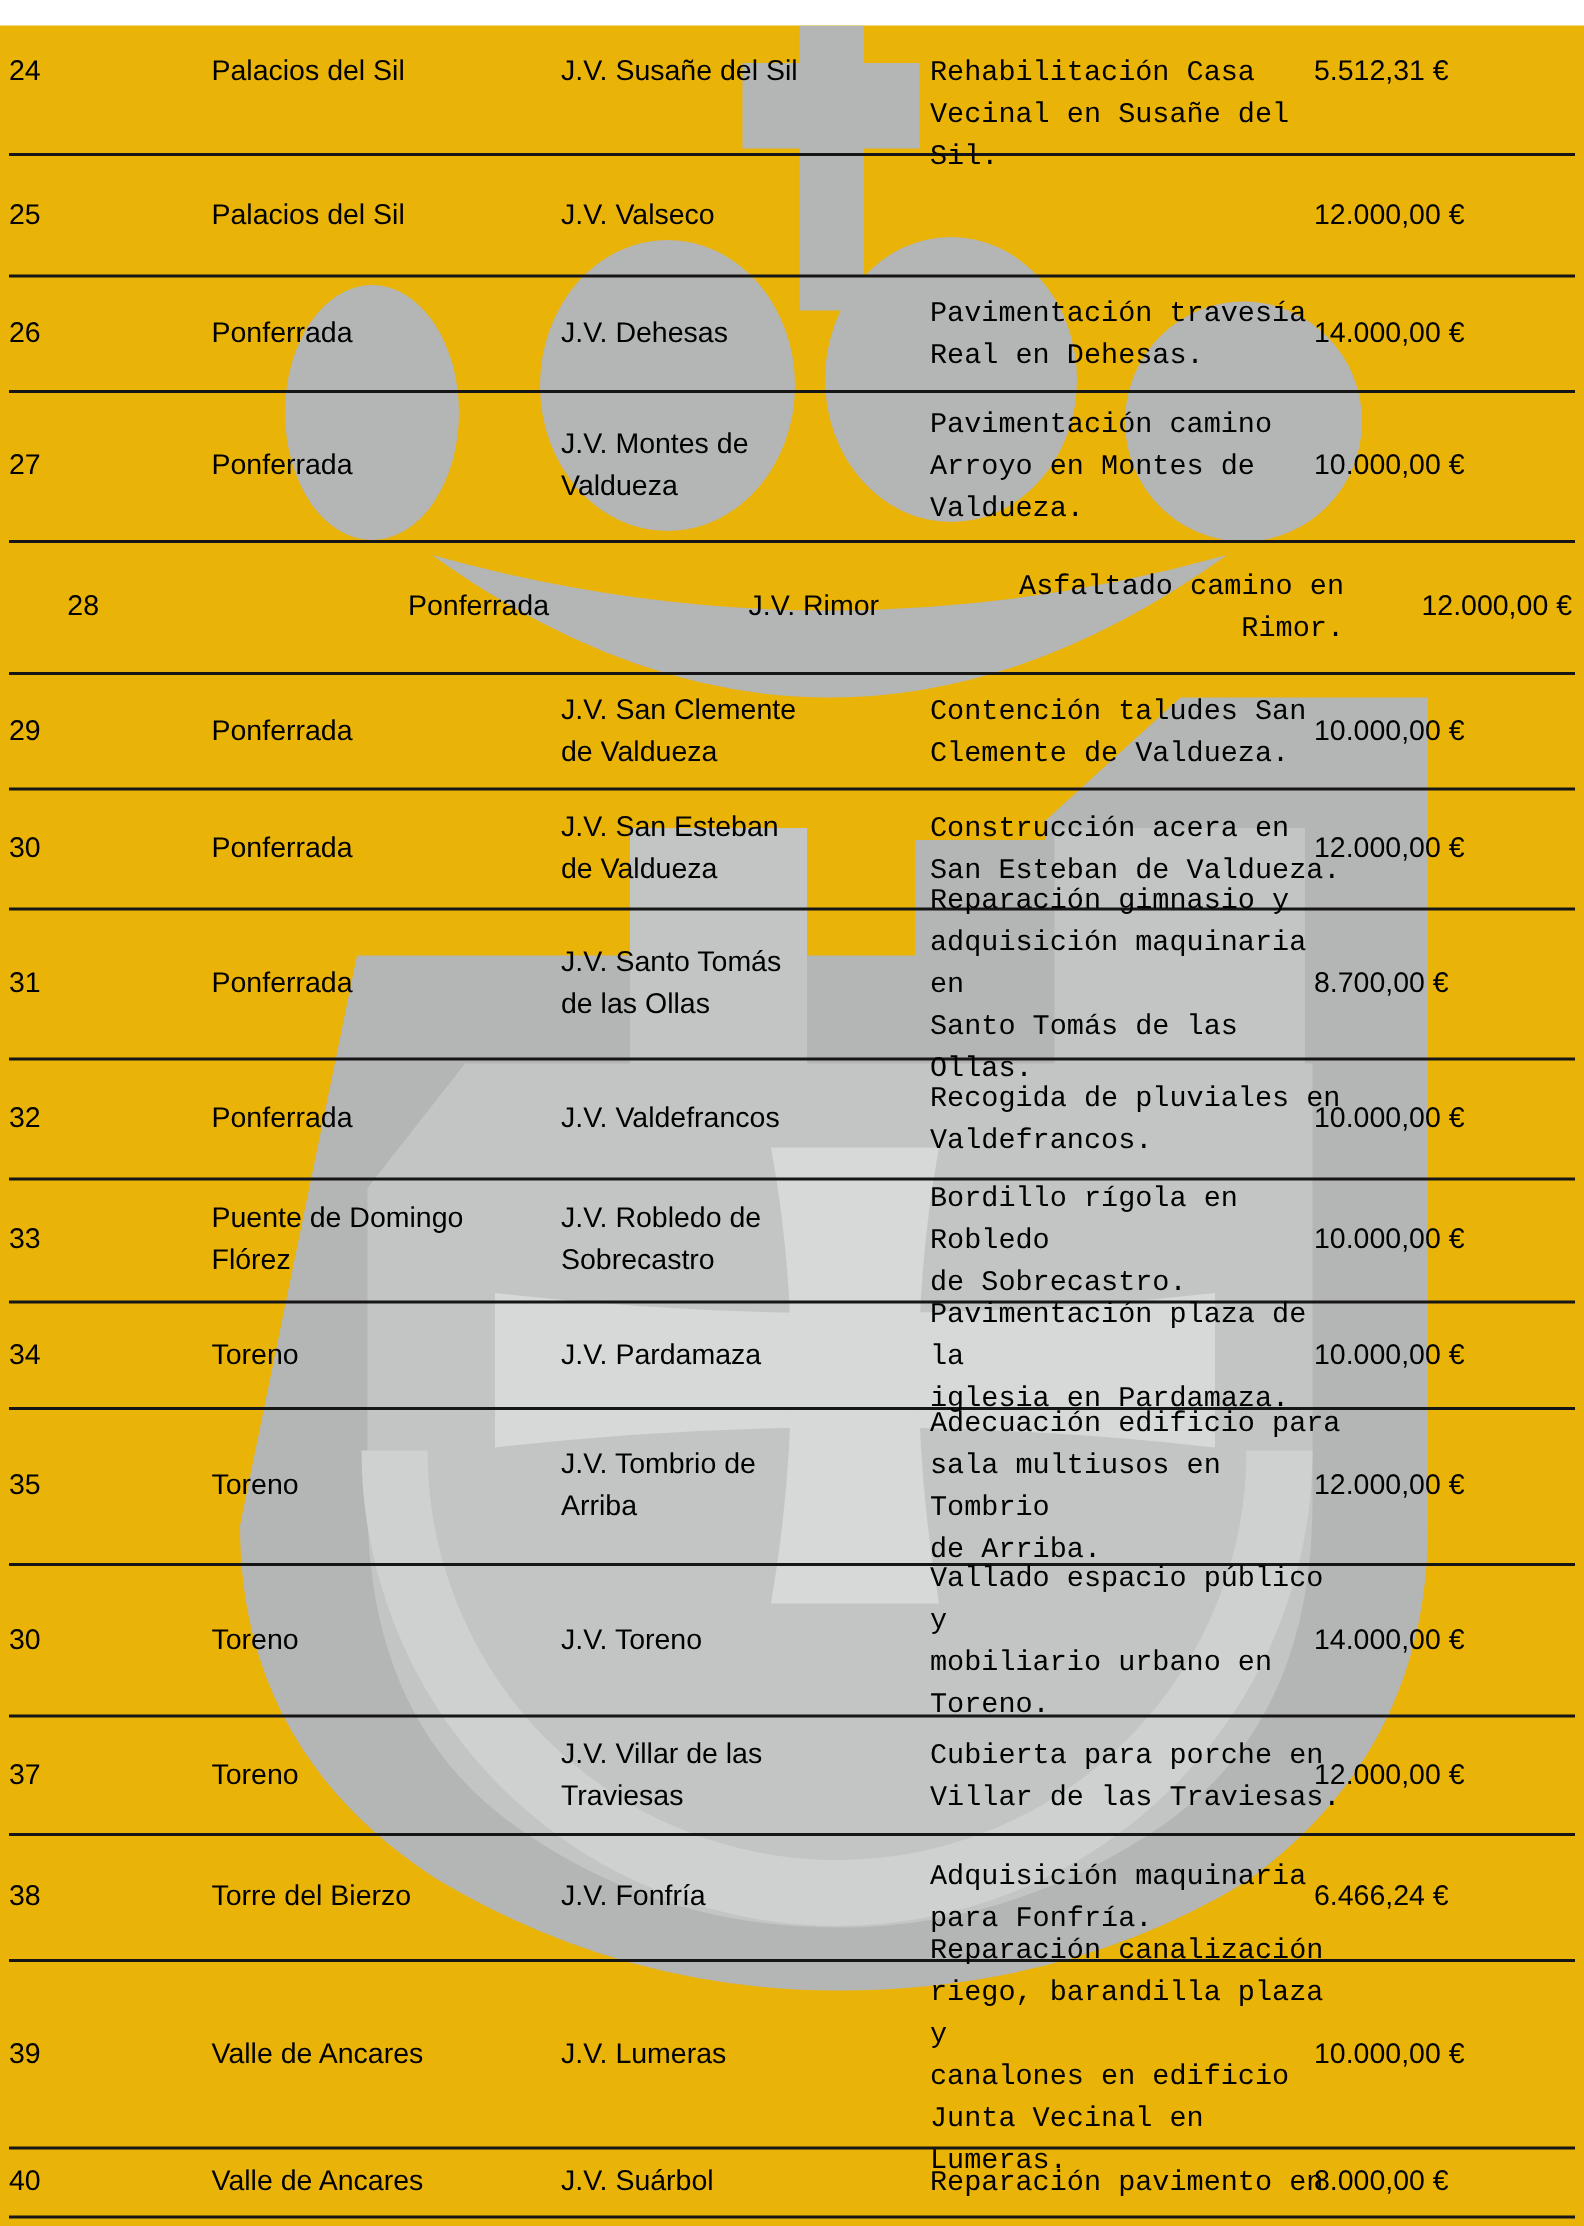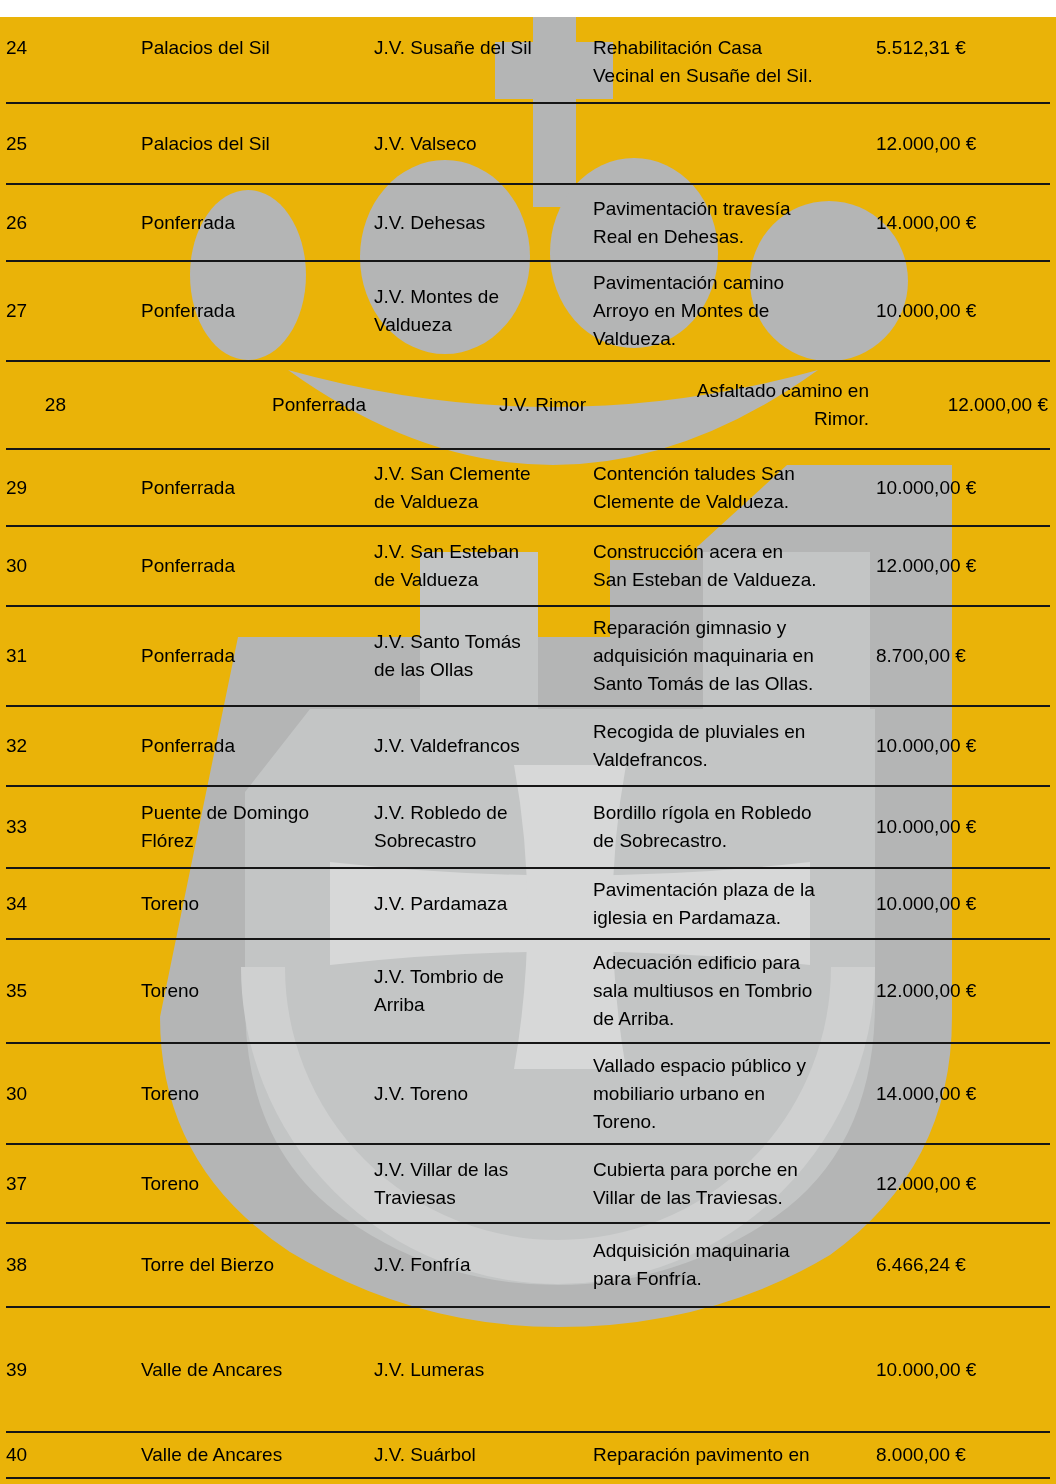--- a/index.html
+++ b/index.html
@@ -39,21 +39,21 @@
     position:absolute;top:50%;transform:translateY(-50%);
     font-size:19px;line-height:28px;color:#000;
     white-space:pre-line;
   }
   
   .row:nth-child(1) .cell{top:17px;transform:none;}
 
   .c-num{left:0;width:60px;}
   .c-mun{left:135px;width:225px;}
   .c-jv{left:368px;width:212px;}
-  .c-desc{left:587px;width:276px;}
+  .c-desc{left:614px;width:276px;font-family:Liberation Mono, monospace;}
   .c-amt{left:870px;width:172px;}
 </style>
 </head>
 <body>
 
 <div class="page">
 
   <svg class="watermark" viewBox="0 0 1056 1484" xmlns="http://www.w3.org/2000/svg" aria-hidden="true">
     <g fill="#b4b5b5">
 
@@ -211,20 +211,24 @@
       <span class="cell c-mun">Torre del Bierzo</span>
       <span class="cell c-jv">J.V. Fonfría</span>
       <span class="cell c-desc">Adquisición maquinaria
 para Fonfría.</span>
       <span class="cell c-amt">6.466,24 €</span>
     </div>
       <div class="row">
       <span class="cell c-num">39</span>
       <span class="cell c-mun">Valle de Ancares</span>
       <span class="cell c-jv">J.V. Lumeras</span>
+      <span class="cell c-desc">Reparación canalización
+riego, barandilla plaza y
+canalones en edificio
+Junta Vecinal en Lumeras.</span>
       <span class="cell c-amt">10.000,00 €</span>
     </div>
       <div class="row">
       <span class="cell c-num">40</span>
       <span class="cell c-mun">Valle de Ancares</span>
       <span class="cell c-jv">J.V. Suárbol</span>
       <span class="cell c-desc">Reparación pavimento en</span>
       <span class="cell c-amt">8.000,00 €</span>
     </div>
     </div>

